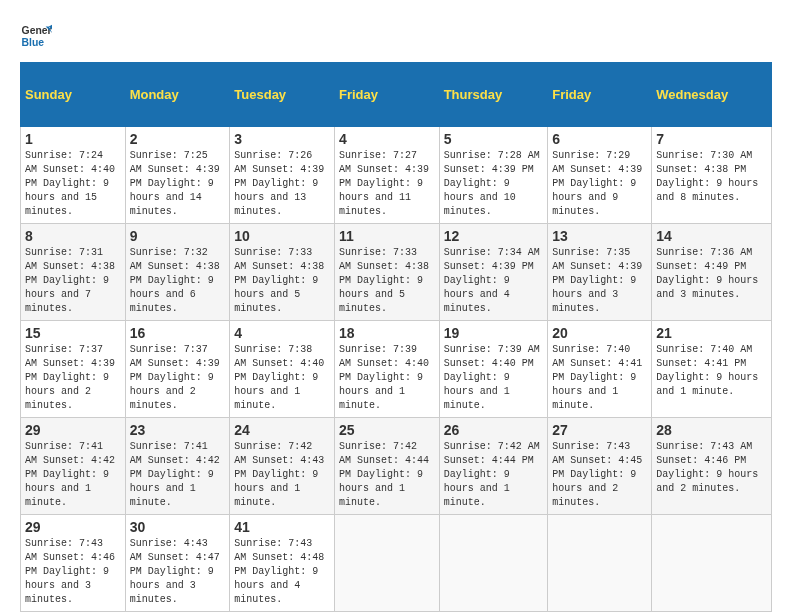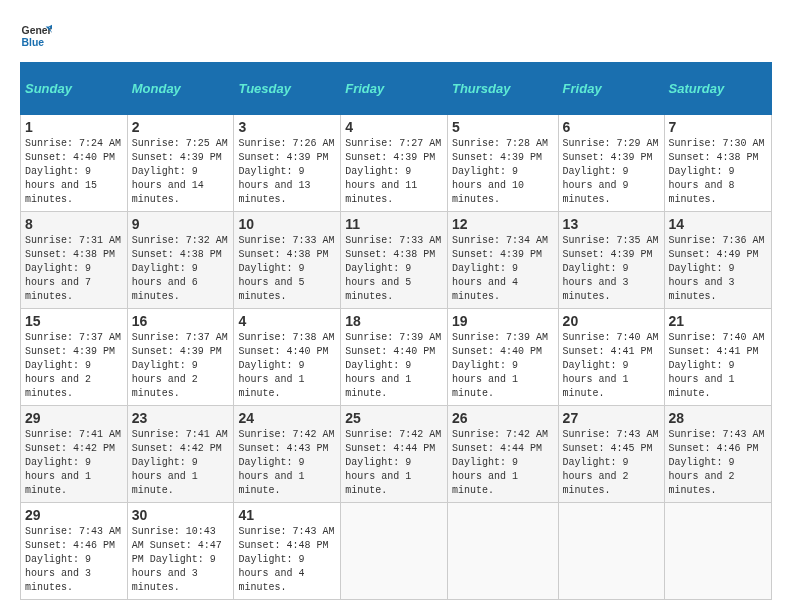--- a/index.html
+++ b/index.html
@@ -37,27 +37,26 @@
       font-size: 14px;
       color: #555;
     }
     table {
       width: 100%;
       border-collapse: collapse;
       font-size: 11px;
     }
     thead th {
       background: #1a6faf;
-      color: #5eead4;
-      padding: 18px 4px;
+      color: #fde047;
+      padding: 24px 4px;
       text-align: left;
       font-size: 13px;
       font-weight: bold;
       border: 1px solid #1a6faf;
-      font-style: italic;
     }
     tbody td {
       border: 1px solid #ccc;
       vertical-align: top;
       padding: 4px;
       height: 80px;
       background: #fff;
     }
     tbody tr:nth-child(even) td {
       background: #f5f5f5;
@@ -103,21 +102,21 @@
 
 <table>
   <thead>
     <tr>
       <th>Sunday</th>
       <th>Monday</th>
       <th>Tuesday</th>
       <th>Friday</th>
       <th>Thursday</th>
       <th>Friday</th>
-      <th>Saturday</th>
+      <th>Wednesday</th>
     </tr>
   </thead>
   <tbody id="calendar-body">
   <tr>
         <td>
           <span class="day-number">1</span>
           <div class="day-info">Sunrise: 7:24 AM
 Sunset: 4:40 PM
 Daylight: 9 hours
 and 15 minutes.</div>
@@ -321,21 +320,21 @@
       <tr>
         <td>
           <span class="day-number">29</span>
           <div class="day-info">Sunrise: 7:43 AM
 Sunset: 4:46 PM
 Daylight: 9 hours
 and 3 minutes.</div>
         </td>
         <td>
           <span class="day-number">30</span>
-          <div class="day-info">Sunrise: 10:43 AM
+          <div class="day-info">Sunrise: 4:43 AM
 Sunset: 4:47 PM
 Daylight: 9 hours
 and 3 minutes.</div>
         </td>
         <td>
           <span class="day-number">41</span>
           <div class="day-info">Sunrise: 7:43 AM
 Sunset: 4:48 PM
 Daylight: 9 hours
 and 4 minutes.</div>

